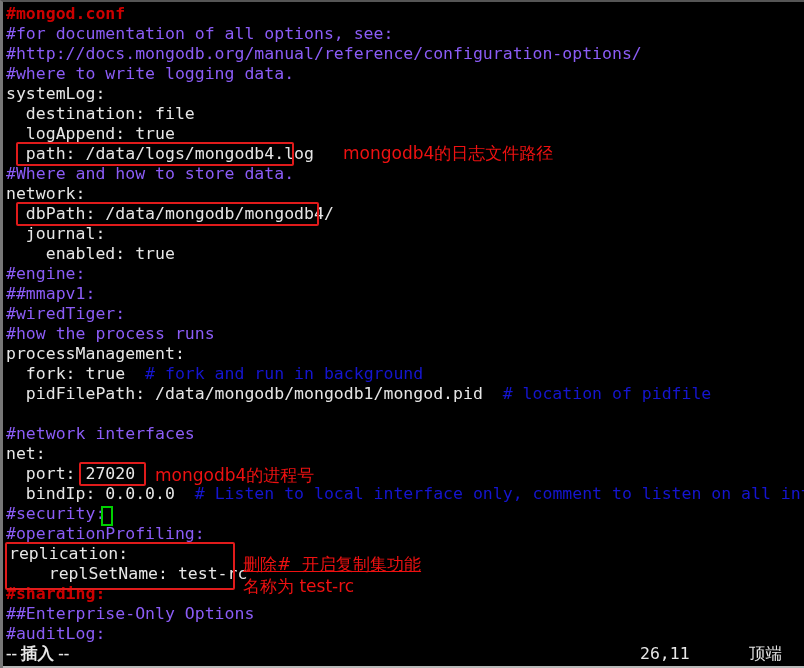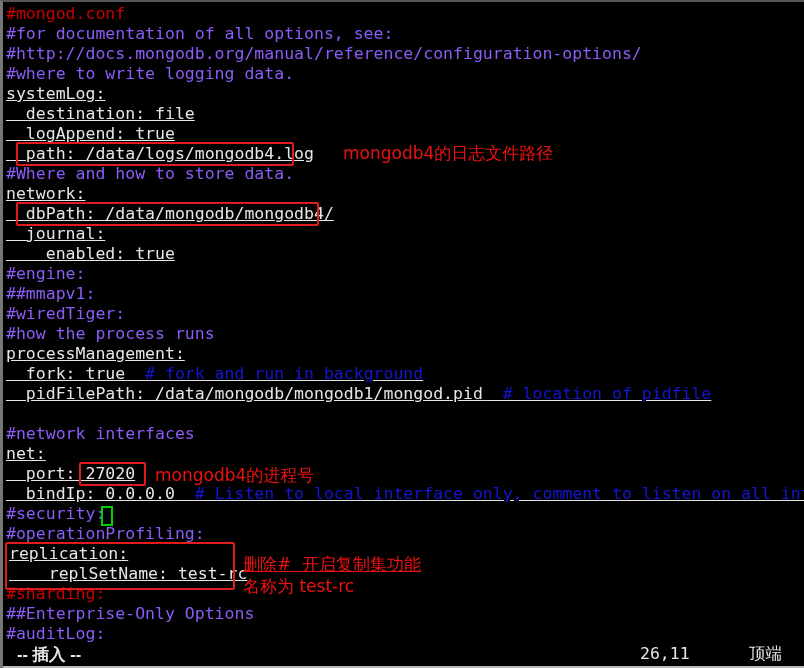--- a/index.html
+++ b/index.html
@@ -39,22 +39,22 @@
     height: 20px;
     line-height: 20px;
     white-space: pre;
     font-size: 16.5px;
     font-family: "DejaVu Sans Mono", "Liberation Mono", monospace;
     letter-spacing: 0px;
     color: #d8d8d8;
   }
 
   .comment  { color: #8b5cf6; }
-  .comment-red { color: #cc0000; }
-  .plain    { color: #e6e6e6; text-decoration: underline; }
+  .comment-red { color: #cc0000; font-weight: bold; }
+  .plain    { color: #e6e6e6; }
 
   .inline-comment { color: #1515d0; }
 
   
   .redbox {
     position: absolute;
     border: 2px solid #e01b1b;
     box-sizing: border-box;
     pointer-events: none;
     border-radius: 2px;
@@ -84,23 +84,23 @@
     top: 640px;
     width: 804px;
     height: 24px;
     color: #e6e6e6;
     font-size: 16.5px;
     line-height: 24px;
     white-space: pre;
   }
   .status-mode {
     position: absolute;
-    left: 14px;
+    left: 3px;
     top: 0;
-    font-family: Liberation Sans, sans-serif;
+    font-family: Liberation Serif, serif;
     font-weight: bold;
   }
   .status-pos {
     position: absolute;
     left: 637px;
     top: 0;
     font-family: "DejaVu Sans Mono", "Liberation Mono", monospace;
   }
   .status-top {
     position: absolute;

